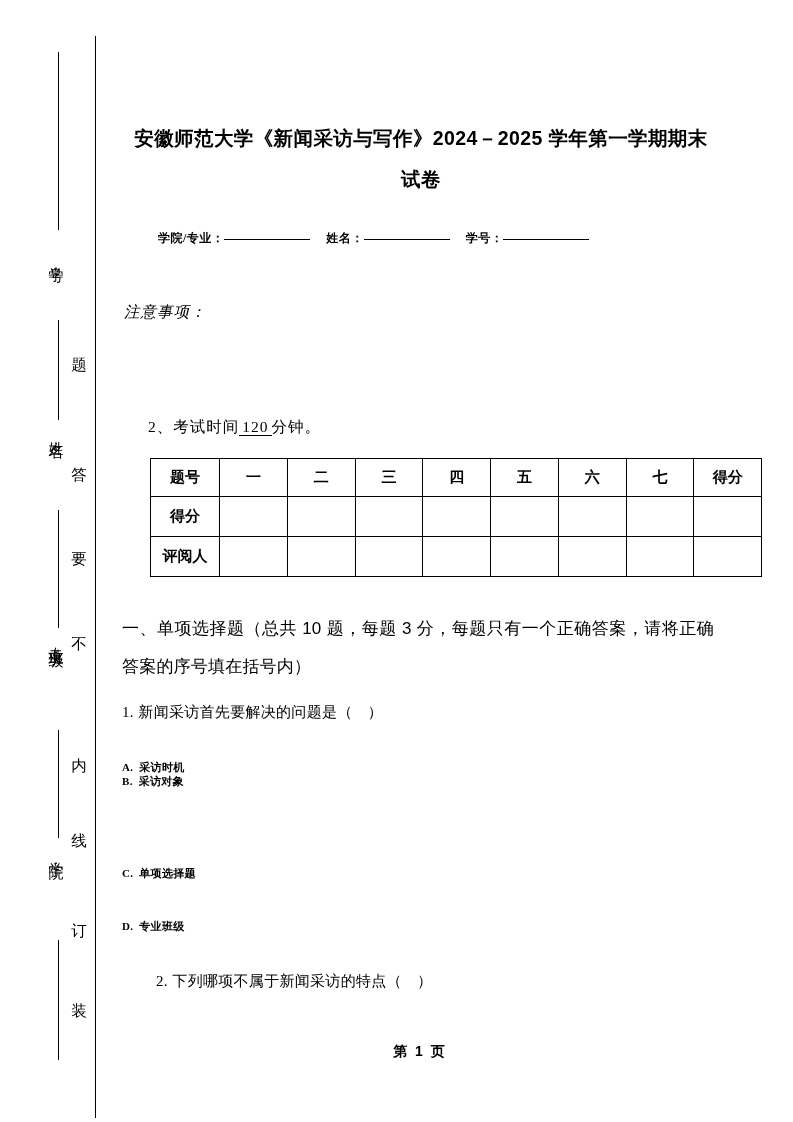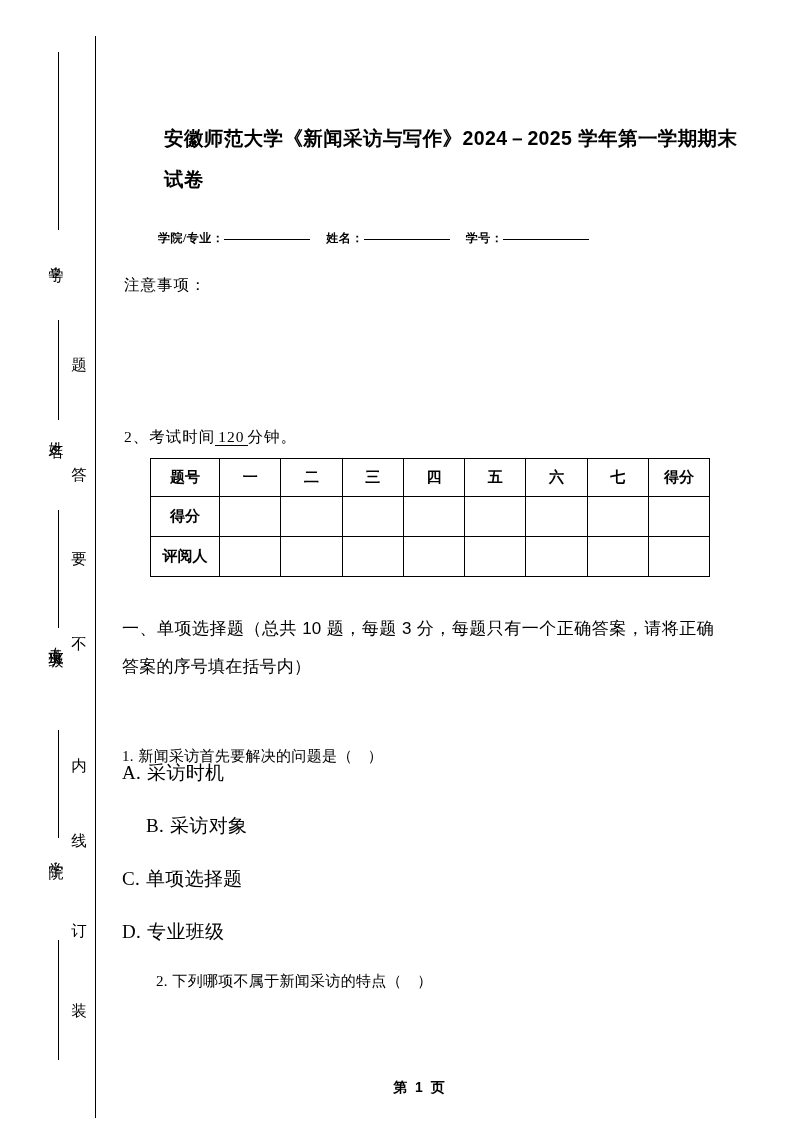--- a/index.html
+++ b/index.html
@@ -64,26 +64,26 @@
     top: 0;
     width: 600px;
     height: 1122px;
   }
 
   .title {
     position: absolute;
     left: 8px;
     top: 118px;
     width: 586px;
+    text-align: center;
     font-family: "Liberation Sans", "DejaVu Sans", sans-serif;
     font-weight: bold;
     font-size: 19.5px;
     line-height: 41px;
     letter-spacing: 0.4px;
-    margin-left: 36px;
   }
 
   .infoline {
     position: absolute;
     left: 38px;
     top: 230px;
     font-family: "Liberation Serif", "DejaVu Serif", serif;
     font-weight: bold;
     font-size: 12px;
     letter-spacing: 0.5px;
@@ -98,35 +98,35 @@
   .gap { display: inline-block; width: 16px; }
 
   .para {
     position: absolute;
     left: 4px;
     font-family: "Liberation Serif", "DejaVu Serif", serif;
     font-size: 15.5px;
     letter-spacing: 1px;
     white-space: nowrap;
   }
-  .p-notice { top: 275px; }
+  .p-notice { top: 302px; font-style: italic; }
   .p-n1     { top: 345px; }
-  .p-n2     { top: 427px; }
+  .p-n2     { top: 417px; margin-left: 24px; }
 
   .ul-val {
     border-bottom: 1.3px solid #000;
     padding: 0 3px;
   }
 
   
   #score-table {
     position: absolute;
     left: 30px;
     top: 458px;
-    width: 560px;
+    width: 612px;
     border-collapse: collapse;
     table-layout: fixed;
     border-radius: 27px;
   }
   #score-table td {
     border: 1.4px solid #000;
     text-align: center;
     font-family: "Liberation Sans", "DejaVu Sans", sans-serif;
     font-weight: bold;
     font-size: 15px;
@@ -157,40 +157,40 @@
     white-space: nowrap;
     letter-spacing: 0.3px;
   }
   .q-num {
     font-family: "Liberation Serif", "DejaVu Serif", serif;
   }
   .opt {
     position: absolute;
     left: 2px;
     font-family: "Liberation Sans", "DejaVu Sans", sans-serif;
-    font-size: 19px;
+    font-size: 11px;
     white-space: nowrap;
     letter-spacing: 0.3px;
+    font-weight: bold;
   }
   .opt-letter {
     font-family: "Liberation Serif", "DejaVu Serif", serif;
     margin-right: 6px;
   }
 
   .footer {
     position: absolute;
     left: 0;
     top: 1043px;
     width: 600px;
     text-align: center;
     font-family: "Liberation Sans", "DejaVu Sans", sans-serif;
     font-weight: bold;
     font-size: 14px;
     letter-spacing: 2px;
-    margin-top: 36px;
   }
 </style>
 </head>
 <body>
 
 <div id="page">
 
   <div id="rule-inner" class="margin-rule"></div>
 
   <div class="outer-seg" style="top:52px;  height:178px;"></div>
@@ -259,29 +259,29 @@
         <td></td>
         <td></td>
         <td></td>
         <td></td>
       </tr>
     </tbody>
       </table>
 
     <div class="sec-head">一、单项选择题（总共 10 题，每题 3 分，每题只有一个正确答案，请将正确答案的序号填在括号内）</div>
 
-    <div class="q" style="top:703px;margin-top:44px;">
+    <div class="q" style="top:703px;">
       <span class="q-num">1.</span>
       <span>新闻采访首先要解决的问题是（　）</span>
     </div>
 
     <div class="opt" style="top:760px;">
       <span class="opt-letter">A.</span><span>采访时机</span>
     </div>
-    <div class="opt" style="top:813px;margin-left:24px;">
+    <div class="opt" style="top:774px;">
       <span class="opt-letter">B.</span><span>采访对象</span>
     </div>
     <div class="opt" style="top:866px;">
       <span class="opt-letter">C.</span><span>单项选择题</span>
     </div>
     <div class="opt" style="top:919px;">
       <span class="opt-letter">D.</span><span>专业班级</span>
     </div>
 
     <div class="q" style="top:972px;margin-left:34px;">

